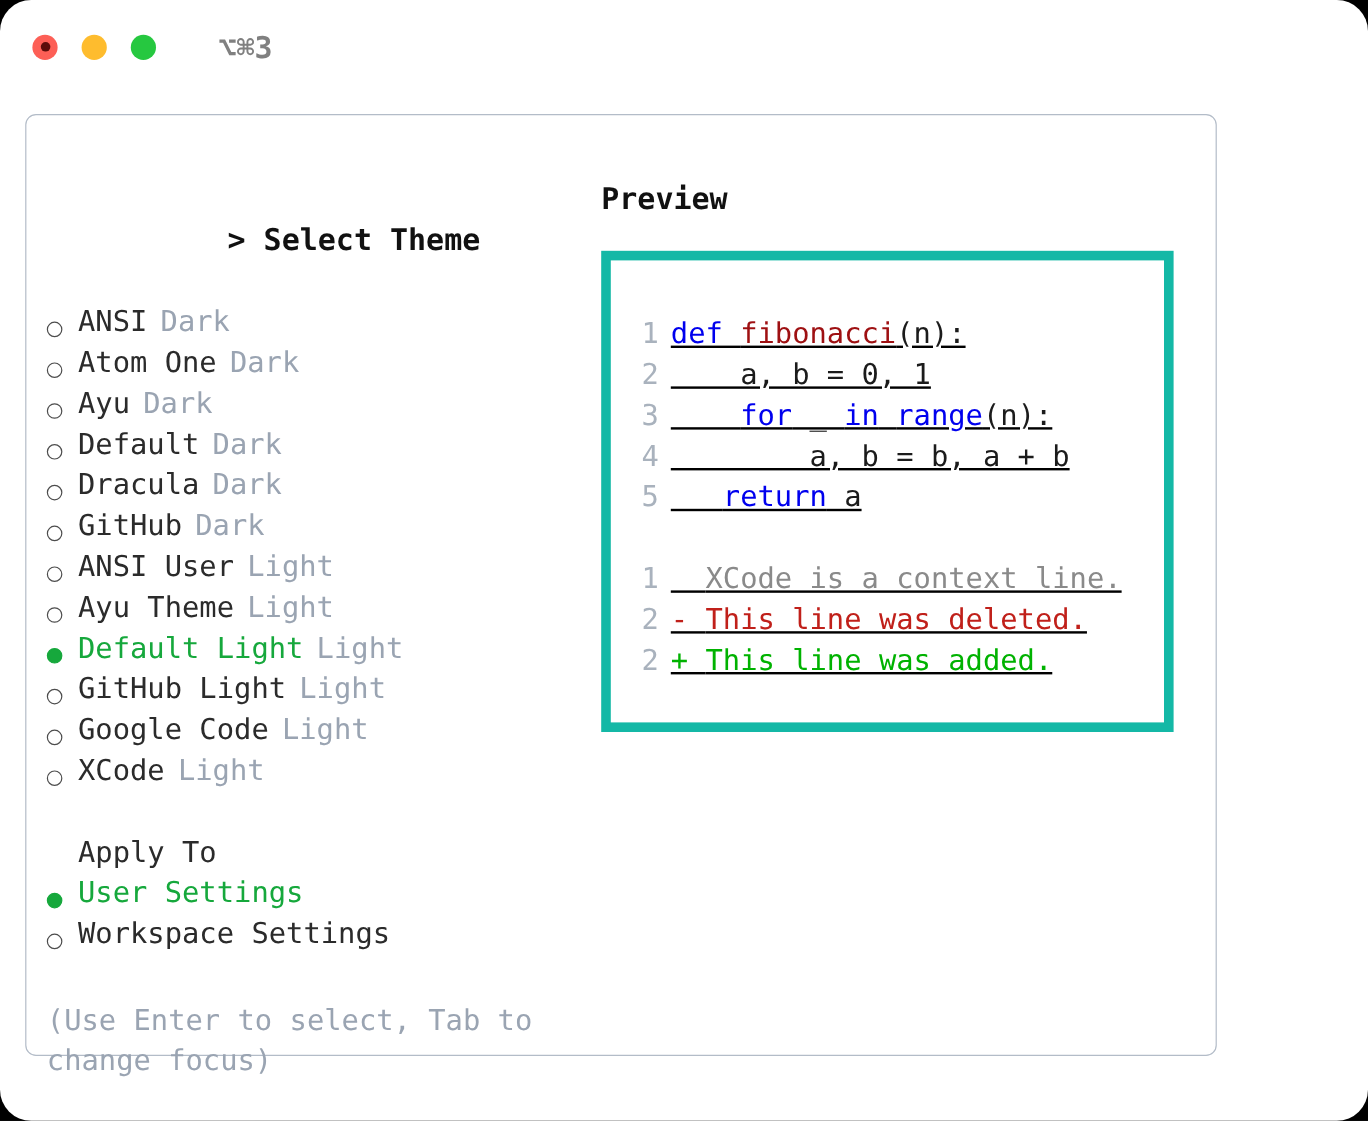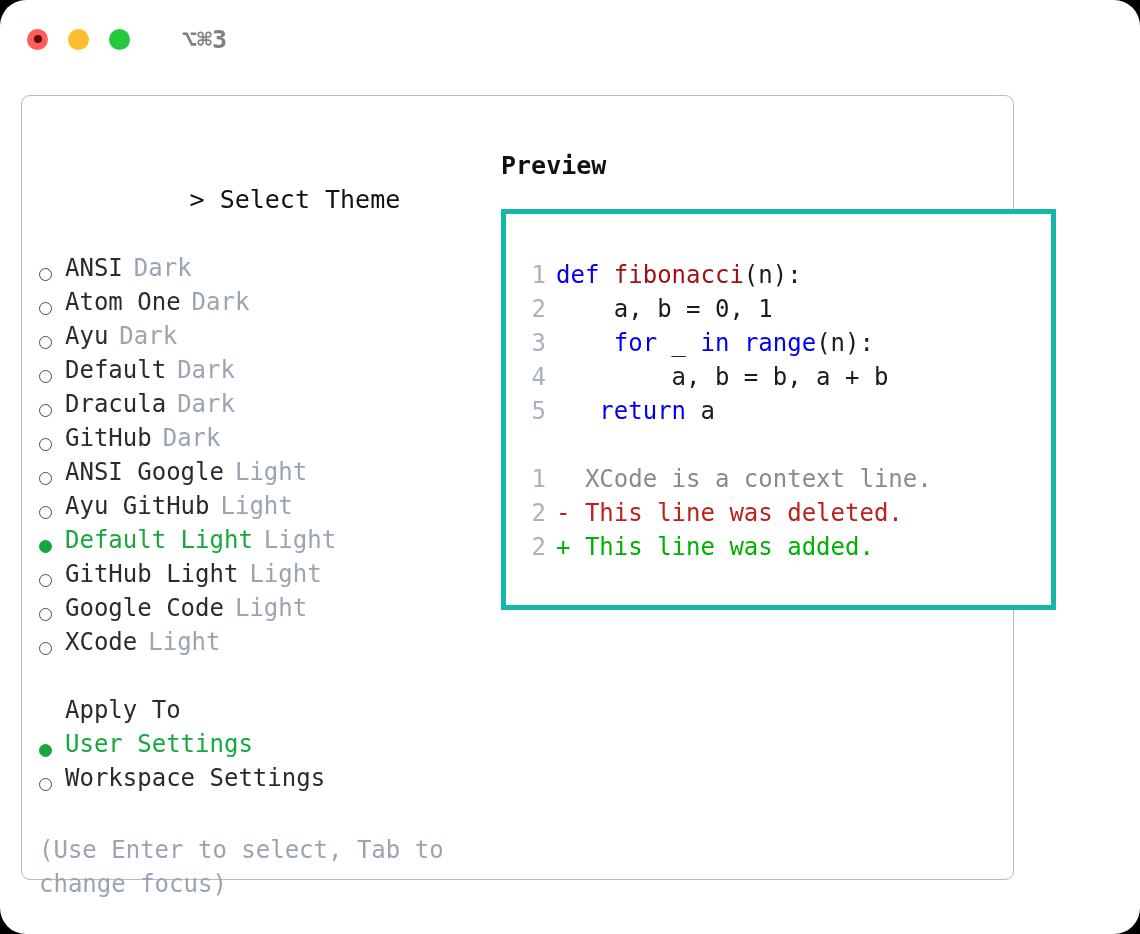--- a/index.html
+++ b/index.html
@@ -104,21 +104,21 @@
   .right-col {
     position: absolute;
     left: 479px;
     top: 53px;
     width: 495px;
   }
 
   
   .section-header {
     font-size: 25px;
-    font-weight: normal;
+    font-weight: bold;
     color: #111111;
     line-height: 34px;
     white-space: pre;
   }
   .section-header .caret { color: #111111; }
 
   .opt {
     display: flex;
     align-items: flex-end;
     line-height: 34px;
@@ -176,26 +176,27 @@
   
   .preview-title {
     font-size: 25px;
     font-weight: bold;
     color: #111111;
     line-height: 34px;
     white-space: pre;
   }
   .preview-box {
     margin-top: 26px;
-    width: 555px;
+    width: 477px;
     height: 401px;
-    border: 5px solid #14b8a6;
+    border: 8px solid #14b8a6;
     box-sizing: border-box;
     background: #ffffff;
     padding: 44px 0 0 0;
+    text-decoration: underline;
   }
   .code-line {
     font-size: 24px;
     line-height: 34px;
     white-space: pre;
     padding-left: 18px;
   }
   .ln {
     color: #a9b2bd;
     display: inline-block;
@@ -234,22 +235,22 @@
           <span class="caret">&gt;</span><span> </span><span>Select Theme</span>
         </div>
 
         <div id="theme-items">
             <div class="opt"><span class="marker"><span class="radio"></span></span><span class="opt-label">ANSI</span><span class="opt-variant">Dark</span></div>
             <div class="opt"><span class="marker"><span class="radio"></span></span><span class="opt-label">Atom One</span><span class="opt-variant">Dark</span></div>
             <div class="opt"><span class="marker"><span class="radio"></span></span><span class="opt-label">Ayu</span><span class="opt-variant">Dark</span></div>
             <div class="opt"><span class="marker"><span class="radio"></span></span><span class="opt-label">Default</span><span class="opt-variant">Dark</span></div>
             <div class="opt"><span class="marker"><span class="radio"></span></span><span class="opt-label">Dracula</span><span class="opt-variant">Dark</span></div>
             <div class="opt"><span class="marker"><span class="radio"></span></span><span class="opt-label">GitHub</span><span class="opt-variant">Dark</span></div>
-            <div class="opt"><span class="marker"><span class="radio"></span></span><span class="opt-label">ANSI Google</span><span class="opt-variant">Light</span></div>
-            <div class="opt"><span class="marker"><span class="radio"></span></span><span class="opt-label">Ayu GitHub</span><span class="opt-variant">Light</span></div>
+            <div class="opt"><span class="marker"><span class="radio"></span></span><span class="opt-label">ANSI User</span><span class="opt-variant">Light</span></div>
+            <div class="opt"><span class="marker"><span class="radio"></span></span><span class="opt-label">Ayu Theme</span><span class="opt-variant">Light</span></div>
             <div class="opt selected"><span class="marker"><span class="radio"></span></span><span class="opt-label">Default Light</span><span class="opt-variant">Light</span></div>
             <div class="opt"><span class="marker"><span class="radio"></span></span><span class="opt-label">GitHub Light</span><span class="opt-variant">Light</span></div>
             <div class="opt"><span class="marker"><span class="radio"></span></span><span class="opt-label">Google Code</span><span class="opt-variant">Light</span></div>
             <div class="opt"><span class="marker"><span class="radio"></span></span><span class="opt-label">XCode</span><span class="opt-variant">Light</span></div>
           </div>
 
         <div class="spacer-blank"></div>
 
         <div class="group-title">Apply To</div>
 

